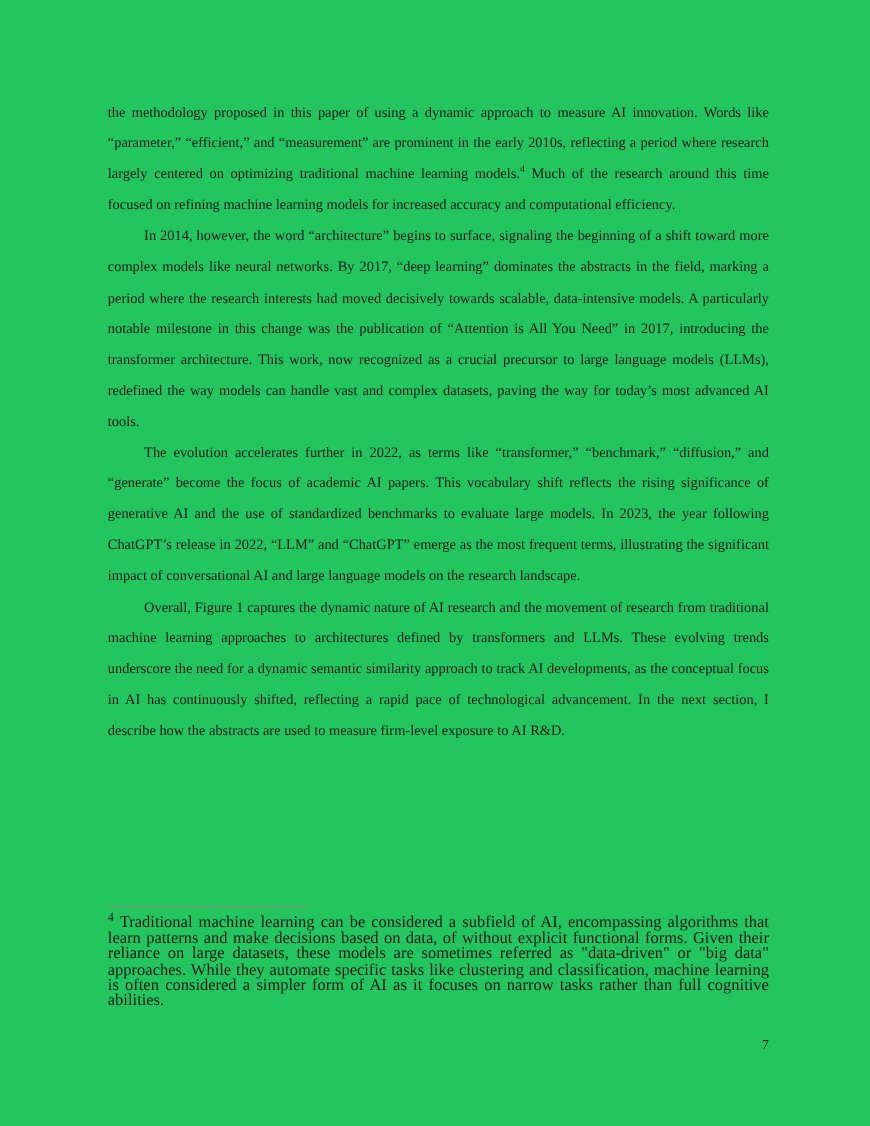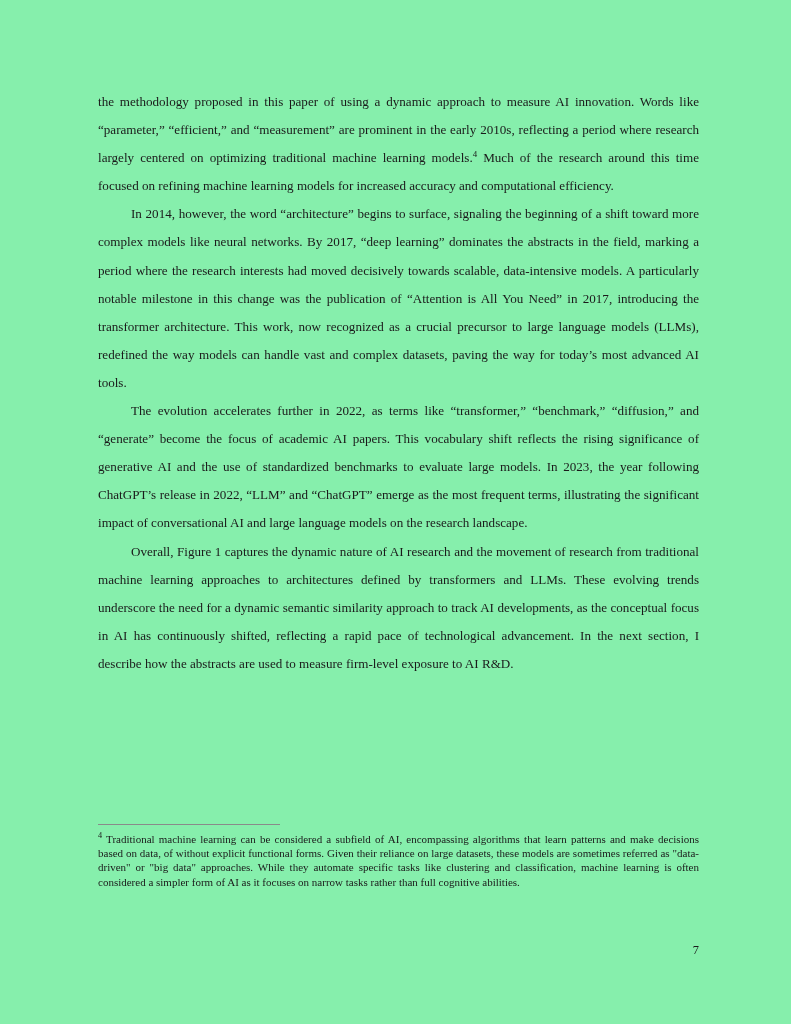--- a/index.html
+++ b/index.html
@@ -4,21 +4,21 @@
 <style>
   html, body {
     margin: 0;
     padding: 0;
     background: #ffffff;
   }
   .page {
     position: relative;
     width: 791px;
     height: 1024px;
-    background: #86efac;
+    background: #22c55e;
     box-sizing: border-box;
     overflow: hidden;
     font-family: "Liberation Serif", "DejaVu Serif", serif;
     color: #1a1a1a;
   }
   .text-column {
     position: absolute;
     left: 98px;
     top: 88px;
     width: 601px;
@@ -49,21 +49,21 @@
     top: 824px;
     width: 601px;
   }
   .footnote-rule {
     width: 182px;
     height: 0;
     border-top: 1.3px solid #8a8a8a;
     margin: 0 0 7px 0;
   }
   .footnote-text {
-    font-size: 11px;
+    font-size: 15px;
     line-height: 14.2px;
     text-align: justify;
     text-justify: inter-word;
     margin: 0;
     color: #1a1a1a;
     hyphens: none;
     -webkit-hyphens: none;
   }
   .footnote-text sup.fn-marker {
     font-size: 0.75em;

